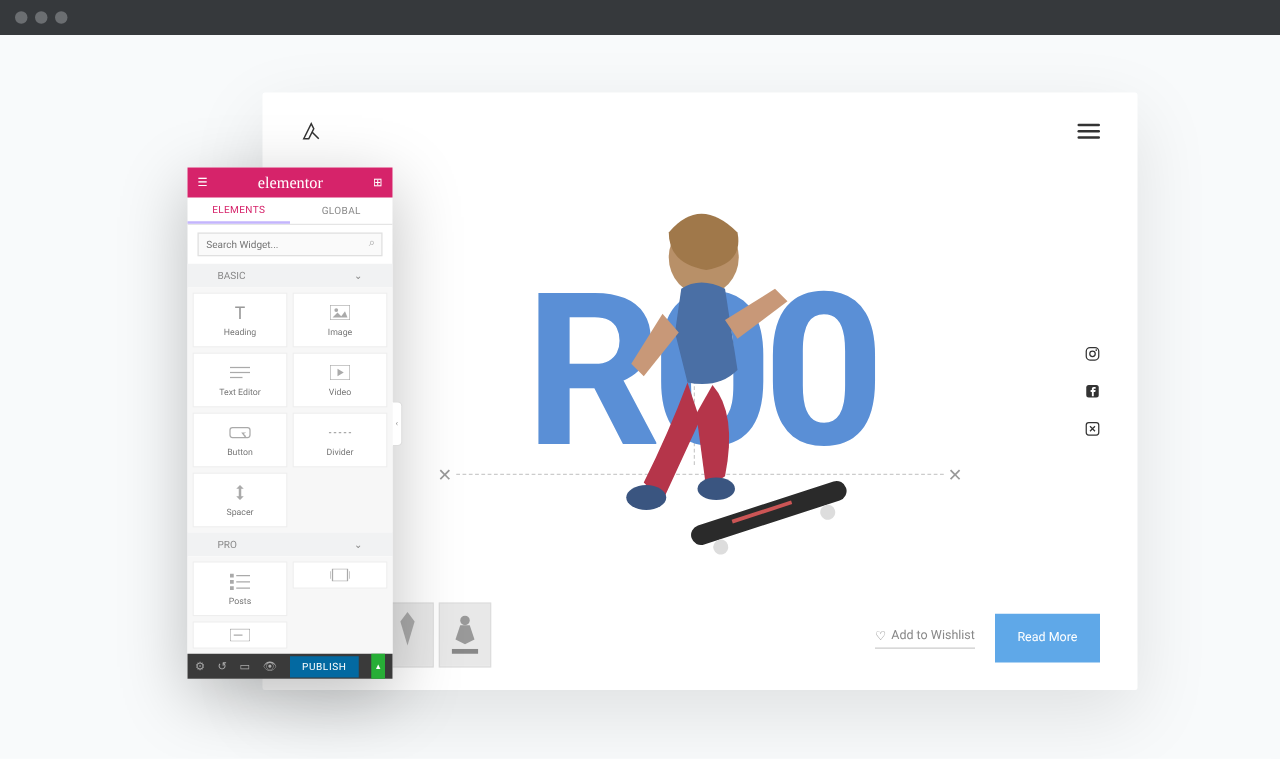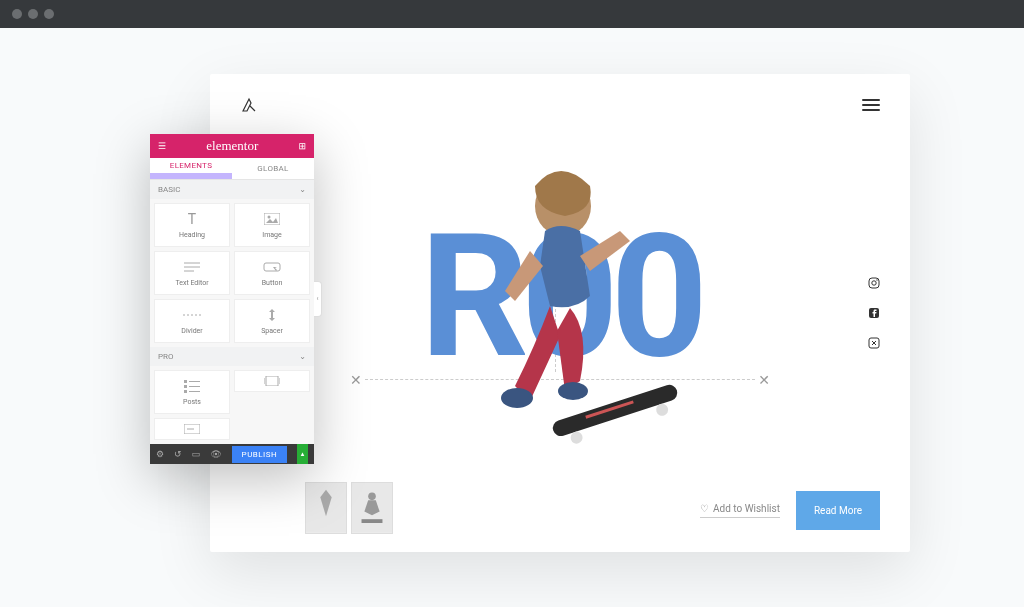--- a/index.html
+++ b/index.html
@@ -27,32 +27,32 @@
 .actions{position:absolute;right:30px;bottom:22px;display:flex;gap:16px;align-items:center}
 .wishlist{font-size:10px;color:#888;border-bottom:1px solid #ccc;padding-bottom:3px;cursor:pointer;display:flex;align-items:center;gap:4px}
 .readmore{background:#5fa8e8;color:#fff;font-size:10px;padding:14px 18px;border:none;cursor:pointer}
 
 .panel{position:absolute;left:150px;top:106px;width:164px;background:#fff;box-shadow:0 15px 50px rgba(0,0,0,.25);z-index:10;font-size:9px}
 .panel-header{height:24px;background:#d6236a;display:flex;align-items:center;justify-content:space-between;padding:0 8px;color:#fff}
 .panel-title{font-family:cursive;font-size:13px;}
 .header-icon{cursor:pointer}
 .tabs{display:flex;height:22px;border-bottom:1px solid #e5e5e5}
 .tab{flex:1;display:flex;align-items:center;justify-content:center;font-size:8px;color:#888;cursor:pointer;letter-spacing:.3px}
-.tab.active{color:#d6236a;border-bottom:6px solid #c4b5fd}
+.tab.active{color:#d6236a;border-bottom:2px solid #c4b5fd}
 .search-row{padding:6px 8px;position:relative}
 .search-input{width:100%;border:1px solid #e0e0e0;padding:4px 22px 4px 6px;font-size:8px;color:#999;background:#fafafa}
 .search-ico{position:absolute;right:14px;top:10px;color:#aaa;font-size:9px}
-.section-hdr{background:#f1f2f3;padding:5px 8px;font-size:8px;color:#888;display:flex;justify-content:space-between;align-items:center;cursor:pointer}
+.section-hdr{background:#f1f2f3;padding:5px 24px;font-size:8px;color:#888;display:flex;justify-content:space-between;align-items:center;cursor:pointer}
 .widgets{display:grid;grid-template-columns:1fr 1fr;gap:4px;padding:4px;background:#f7f7f7}
 .widget{background:#fff;border:1px solid #eee;height:44px;display:flex;flex-direction:column;align-items:center;justify-content:center;gap:4px;cursor:grab}
 .widget-icon{color:#999;height:16px;display:flex;align-items:center}
 .widget-label{font-size:7px;color:#777}
 .bottom-bar{height:20px;background:#3a3a3a;display:flex;align-items:center;padding:0 6px;gap:10px}
 .bb-icon{color:#aaa;font-size:9px;cursor:pointer}
-.publish{margin-left:auto;background:#3b82f6;color:#fff;font-size:8px;padding:4px 10px;border:none;cursor:pointer;letter-spacing:.5px}
+.publish{margin-left:auto;background:#0369a1;color:#fff;font-size:8px;padding:4px 10px;border:none;cursor:pointer;letter-spacing:.5px}
 .publish-arrow{background:#27ae36;color:#fff;width:14px;height:20px;display:flex;align-items:center;justify-content:center;font-size:7px;cursor:pointer}
 .collapse-handle{position:absolute;right:-8px;top:50%;transform:translateY(-50%);width:8px;height:36px;background:#fff;border:1px solid #ddd;border-left:none;border-radius:0 4px 4px 0;display:flex;align-items:center;justify-content:center;font-size:7px;color:#999;cursor:pointer}
 svg{display:block}
 </style>
 </head>
 <body>
 
 <div class="browser-bar">
   <div class="browser-dot"></div>
   <div class="browser-dot"></div>
@@ -153,20 +153,24 @@
   <div class="panel">
     <div class="panel-header">
       <span class="header-icon">☰</span>
       <span class="panel-title">elementor</span>
       <span class="header-icon">⊞</span>
     </div>
     <div class="tabs">
       <div class="tab active">ELEMENTS</div>
       <div class="tab">GLOBAL</div>
     </div>
+    <div class="search-row">
+      <input class="search-input" placeholder="Search Widget..." style="">
+      <span class="search-ico">⌕</span>
+    </div>
 
     <div class="section-hdr">
       <span>BASIC</span>
       <span>⌄</span>
     </div>
     <div class="widgets">
       <div class="widget">
           <div class="widget-icon">
             <svg width="16" height="14">
               <text x="8" y="12" text-anchor="middle" font-size="14" fill="#999" font-family="serif">T</text>
@@ -186,20 +190,29 @@
         </div>
       <div class="widget">
           <div class="widget-icon">
             <svg width="16" height="12">
               <line x1="0" y1="2" x2="16" y2="2" stroke="#aaa"></line>
               <line x1="0" y1="6" x2="16" y2="6" stroke="#aaa"></line>
               <line x1="0" y1="10" x2="10" y2="10" stroke="#aaa"></line>
             </svg>
           </div>
           <div class="widget-label">Text Editor</div>
+        </div>
+      <div class="widget">
+          <div class="widget-icon">
+            <svg width="16" height="12">
+              <rect x="0" y="0" width="16" height="12" fill="none" stroke="#aaa"></rect>
+              <path d="M6 3l5 3-5 3z" fill="#aaa"></path>
+            </svg>
+          </div>
+          <div class="widget-label">Video</div>
         </div>
       <div class="widget">
           <div class="widget-icon">
             <svg width="18" height="12">
               <rect x="1" y="2" width="16" height="8" rx="2" fill="none" stroke="#aaa"></rect>
               <path d="M10 6l3 4 1-1-2-2 2-1z" fill="#aaa"></path>
             </svg>
           </div>
           <div class="widget-label">Button</div>
         </div>

